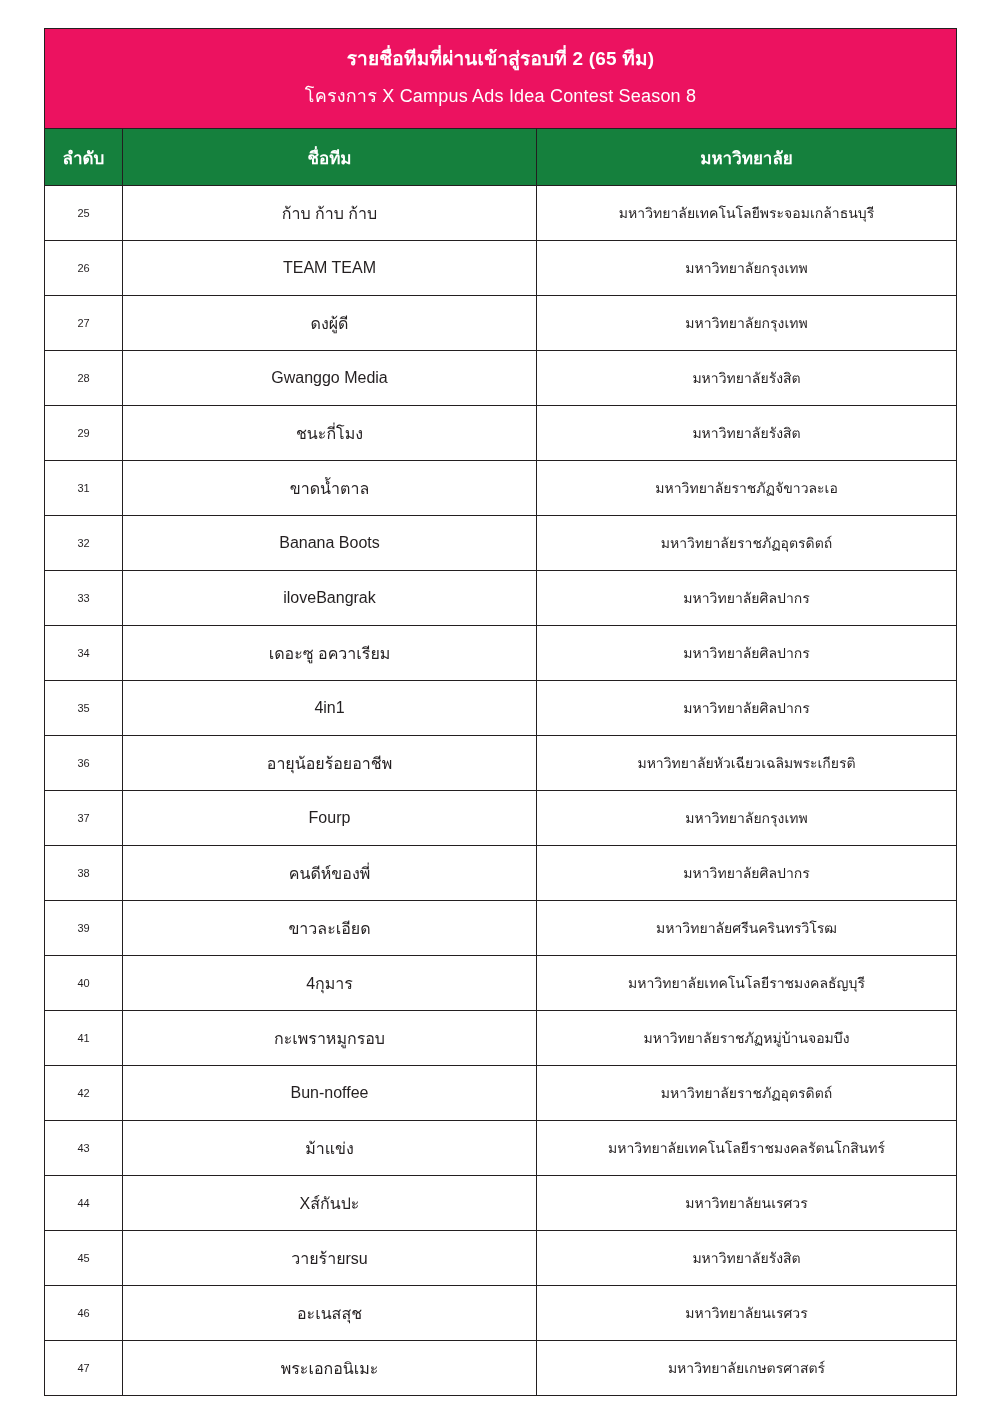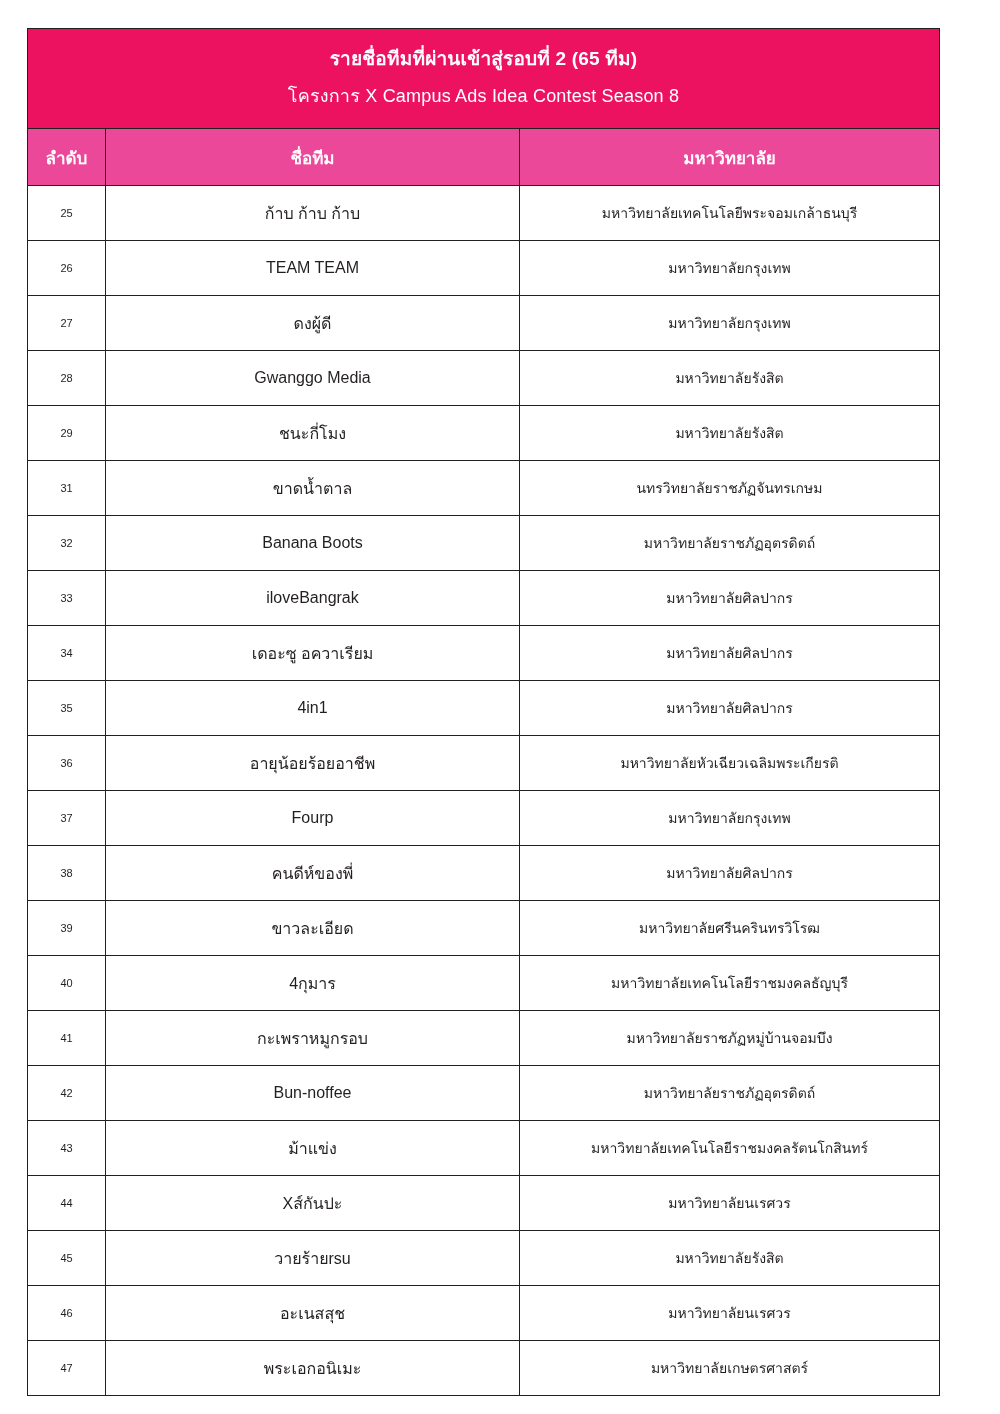--- a/index.html
+++ b/index.html
@@ -11,21 +11,21 @@
     width: 1000px;
     height: 1414px;
     font-family: "Liberation Sans", "DejaVu Sans", sans-serif;
     color: #1a1a1a;
     -webkit-font-smoothing: antialiased;
   }
   .page {
     box-sizing: border-box;
     width: 1000px;
     height: 1022px;
-    padding: 28px 44px 28px 27px;
+    padding: 28px 44px 28px 44px;
   }
   table.doc-table {
     width: 912px;
     border-collapse: collapse;
     table-layout: fixed;
   }
   table.doc-table td,
   table.doc-table th {
     border: 1px solid #231f20;
   }
@@ -46,21 +46,21 @@
   .title-line2 {
     font-size: 18px;
     font-weight: normal;
     line-height: 1.6;
     padding-top: 8px;
     letter-spacing: 0.2px;
     text-align: center;
   }
   
   thead th {
-    background: #ec4899;
+    background: #15803d;
     color: #ffffff;
     font-size: 17px;
     font-weight: bold;
     text-align: center;
     height: 48px;
     padding: 4px 6px;
   }
   
   tbody td {
     height: 50px;
@@ -123,21 +123,21 @@
           <td class="cell-univ">มหาวิทยาลัยรังสิต</td>
         </tr>
         <tr>
           <td class="cell-no">29</td>
           <td class="cell-team">ชนะกี่โมง</td>
           <td class="cell-univ">มหาวิทยาลัยรังสิต</td>
         </tr>
         <tr>
           <td class="cell-no">31</td>
           <td class="cell-team">ขาดน้ำตาล</td>
-          <td class="cell-univ">นทรวิทยาลัยราชภัฏจันทรเกษม</td>
+          <td class="cell-univ">มหาวิทยาลัยราชภัฏจัขาวละเอ</td>
         </tr>
         <tr>
           <td class="cell-no">32</td>
           <td class="cell-team">Banana Boots</td>
           <td class="cell-univ">มหาวิทยาลัยราชภัฏอุตรดิตถ์</td>
         </tr>
         <tr>
           <td class="cell-no">33</td>
           <td class="cell-team">iloveBangrak</td>
           <td class="cell-univ">มหาวิทยาลัยศิลปากร</td>

